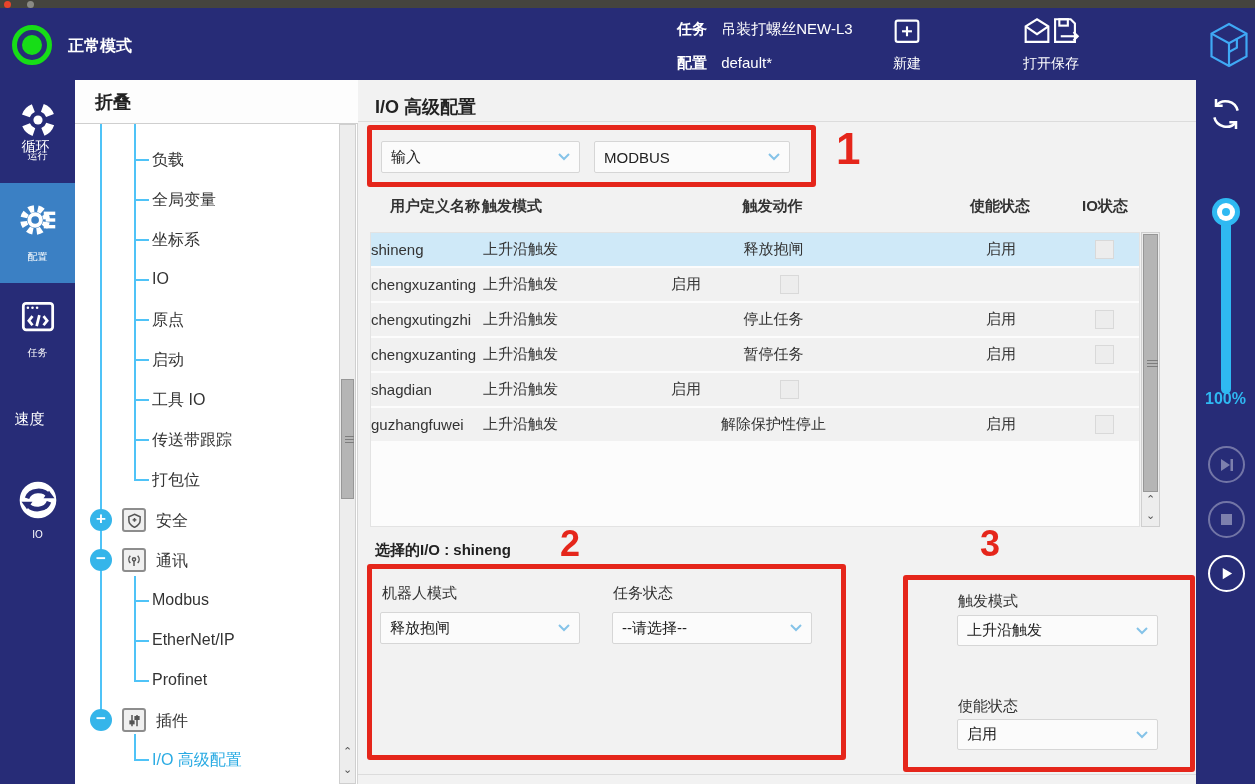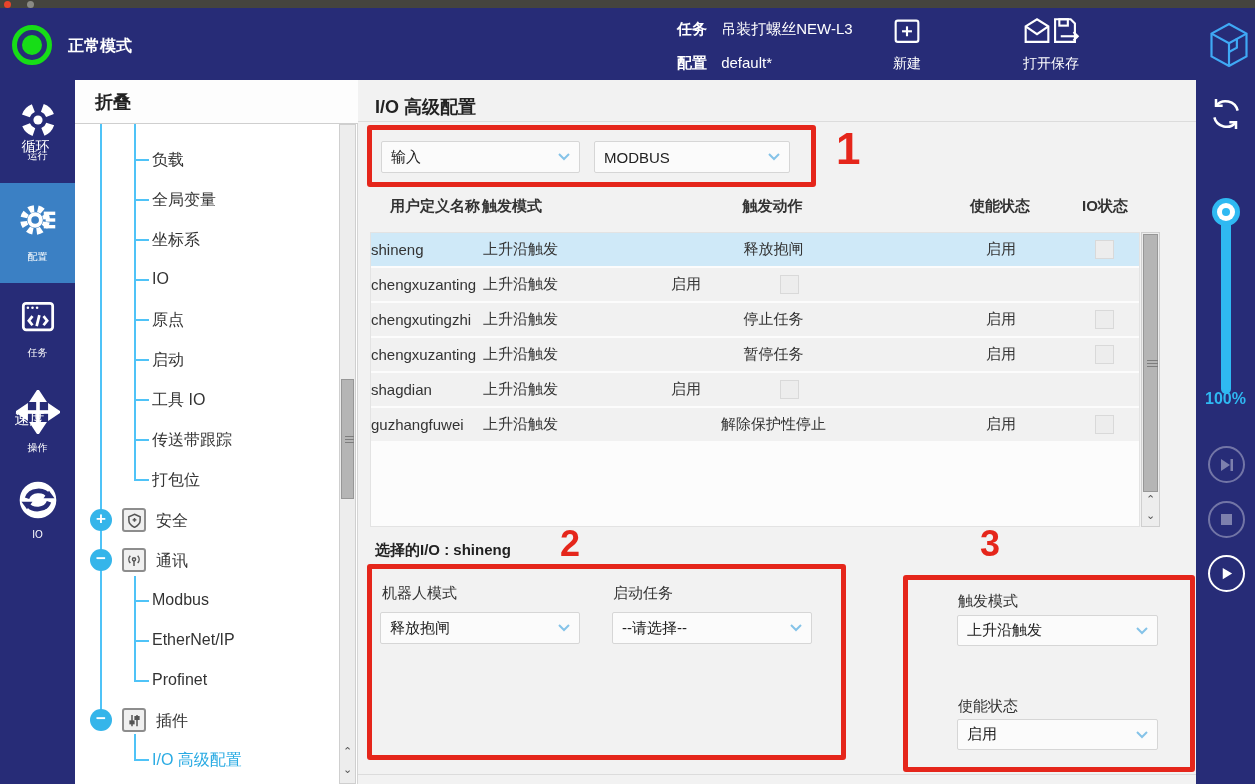--- a/index.html
+++ b/index.html
@@ -158,32 +158,20 @@
       <svg width="44" height="44" viewBox="0 0 48 48" fill="none" stroke="#fff" stroke-width="3">
         <rect x="8" y="9" width="32" height="29" rx="3"></rect>
         <circle cx="13" cy="14" r="1.4" fill="#fff" stroke="none"></circle>
           <circle cx="18" cy="14" r="1.4" fill="#fff" stroke="none"></circle>
           <circle cx="23" cy="14" r="1.4" fill="#fff" stroke="none"></circle>
         <polyline points="18,23 14,28 18,33"></polyline>
           <polyline points="30,23 34,28 30,33"></polyline>
           <line x1="25.5" y1="22" x2="22.5" y2="34"></line>
       </svg></span>
     <div class="lbl">任务</div>
-  </div>
-  <div class="side-item" style="top:310px;height:80px;">
-    <span>
-      <svg width="44" height="44" viewBox="0 0 48 48" stroke="#fff" stroke-width="4" fill="#fff">
-        <line x1="24" y1="10" x2="24" y2="38"></line>
-          <line x1="10" y1="24" x2="38" y2="24"></line>
-        <polygon points="24,2 18,11 30,11"></polygon>
-          <polygon points="24,46 18,37 30,37"></polygon>
-        <polygon points="2,24 11,18 11,30"></polygon>
-          <polygon points="46,24 37,18 37,30"></polygon>
-      </svg></span>
-    <div class="lbl">操作</div>
   </div>
   <div class="side-item" style="top:398px;height:80px;">
     <span>
       <svg width="44" height="44" viewBox="0 0 48 48">
         <circle cx="24" cy="24" r="20" fill="#fff"></circle>
         <path d="M12 22 A13 11 0 0 1 36 20" fill="none" stroke="#272c77" stroke-width="5"></path>
         <path d="M36 26 A13 11 0 0 1 12 28" fill="none" stroke="#272c77" stroke-width="5"></path>
         <polygon points="36,14 30,22 42,22" fill="#272c77"></polygon>
           <polygon points="12,34 6,26 18,26" fill="#272c77"></polygon>
       </svg></span>
@@ -364,21 +352,21 @@
 <div class="rednum" style="left:560px;top:523px;font-size:36px;">2</div>
 
 <div class="redbox" style="left:367px;top:564px;width:479px;height:196px;"></div>
 <div class="form-lbl" style="left:382px;top:584px;">机器人模式</div>
 <div class="dd" style="left:380px;top:612px;width:200px;height:32px;">
   <span>释放抱闸</span>
   <svg width="12" height="8">
       <polyline points="1,1 6,6 11,1" fill="none" stroke="#85c3e8" stroke-width="2"></polyline>
     </svg>
 </div>
-<div class="form-lbl" style="left:613px;top:584px;">启动任务</div>
+<div class="form-lbl" style="left:613px;top:584px;">任务状态</div>
 <div class="dd" style="left:612px;top:612px;width:200px;height:32px;">
   <span>--请选择--</span>
   <svg width="12" height="8">
       <polyline points="1,1 6,6 11,1" fill="none" stroke="#85c3e8" stroke-width="2"></polyline>
     </svg>
 </div>
 
 <div class="rednum" style="left:980px;top:523px;font-size:36px;">3</div>
 <div class="redbox" style="left:903px;top:575px;width:292px;height:197px;"></div>
 <div class="form-lbl" style="left:958px;top:592px;">触发模式</div>

